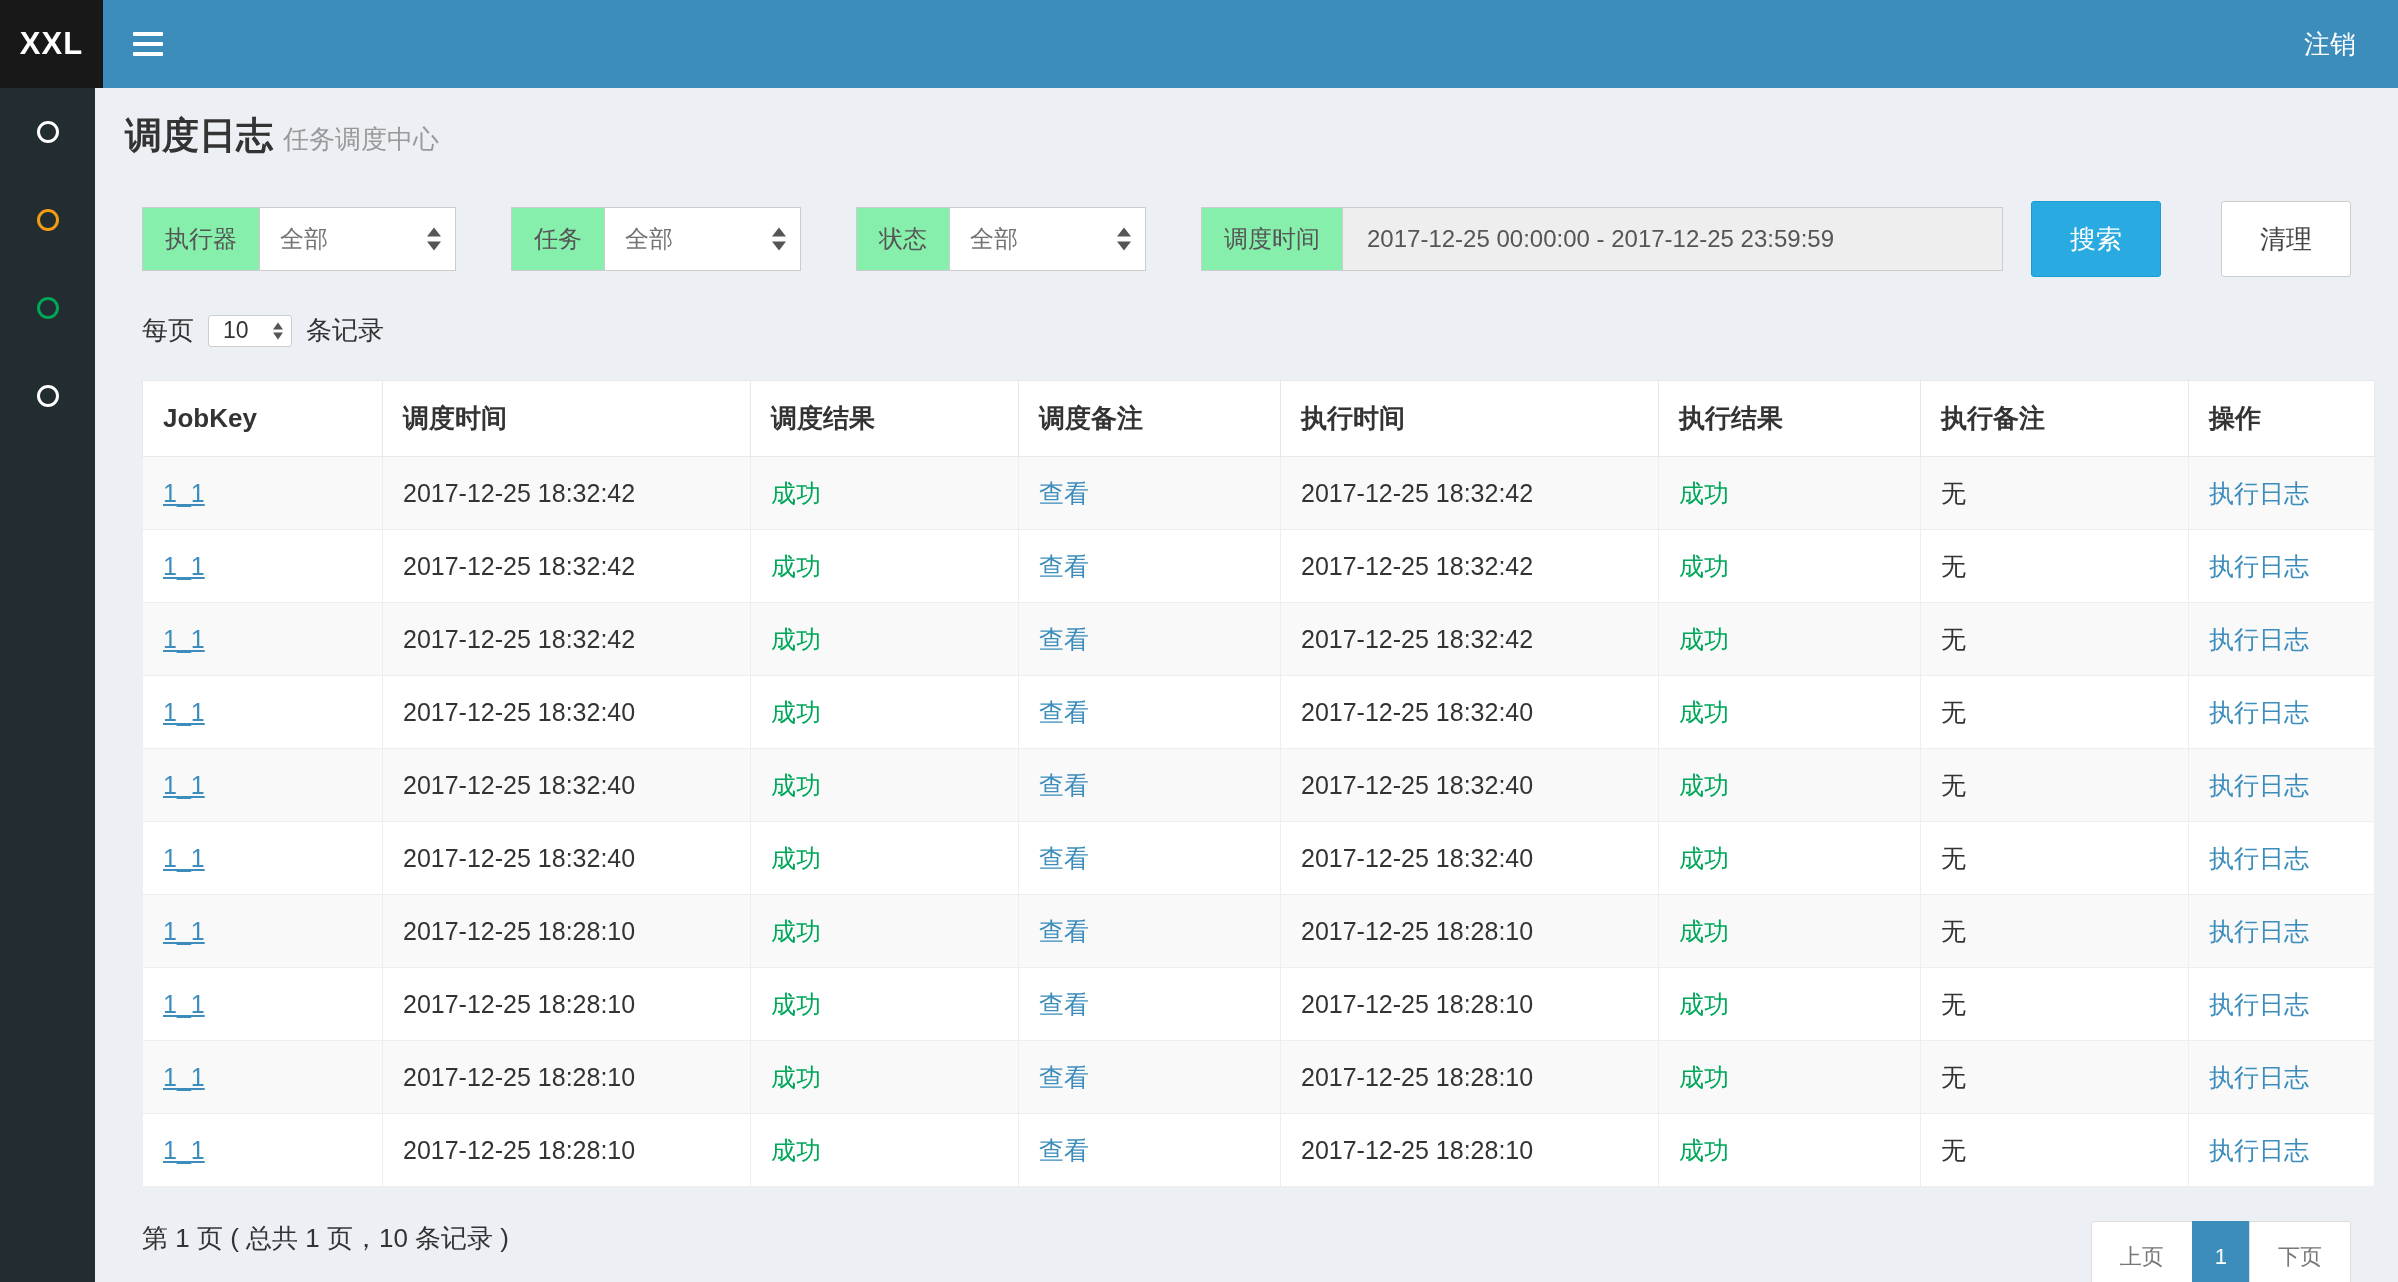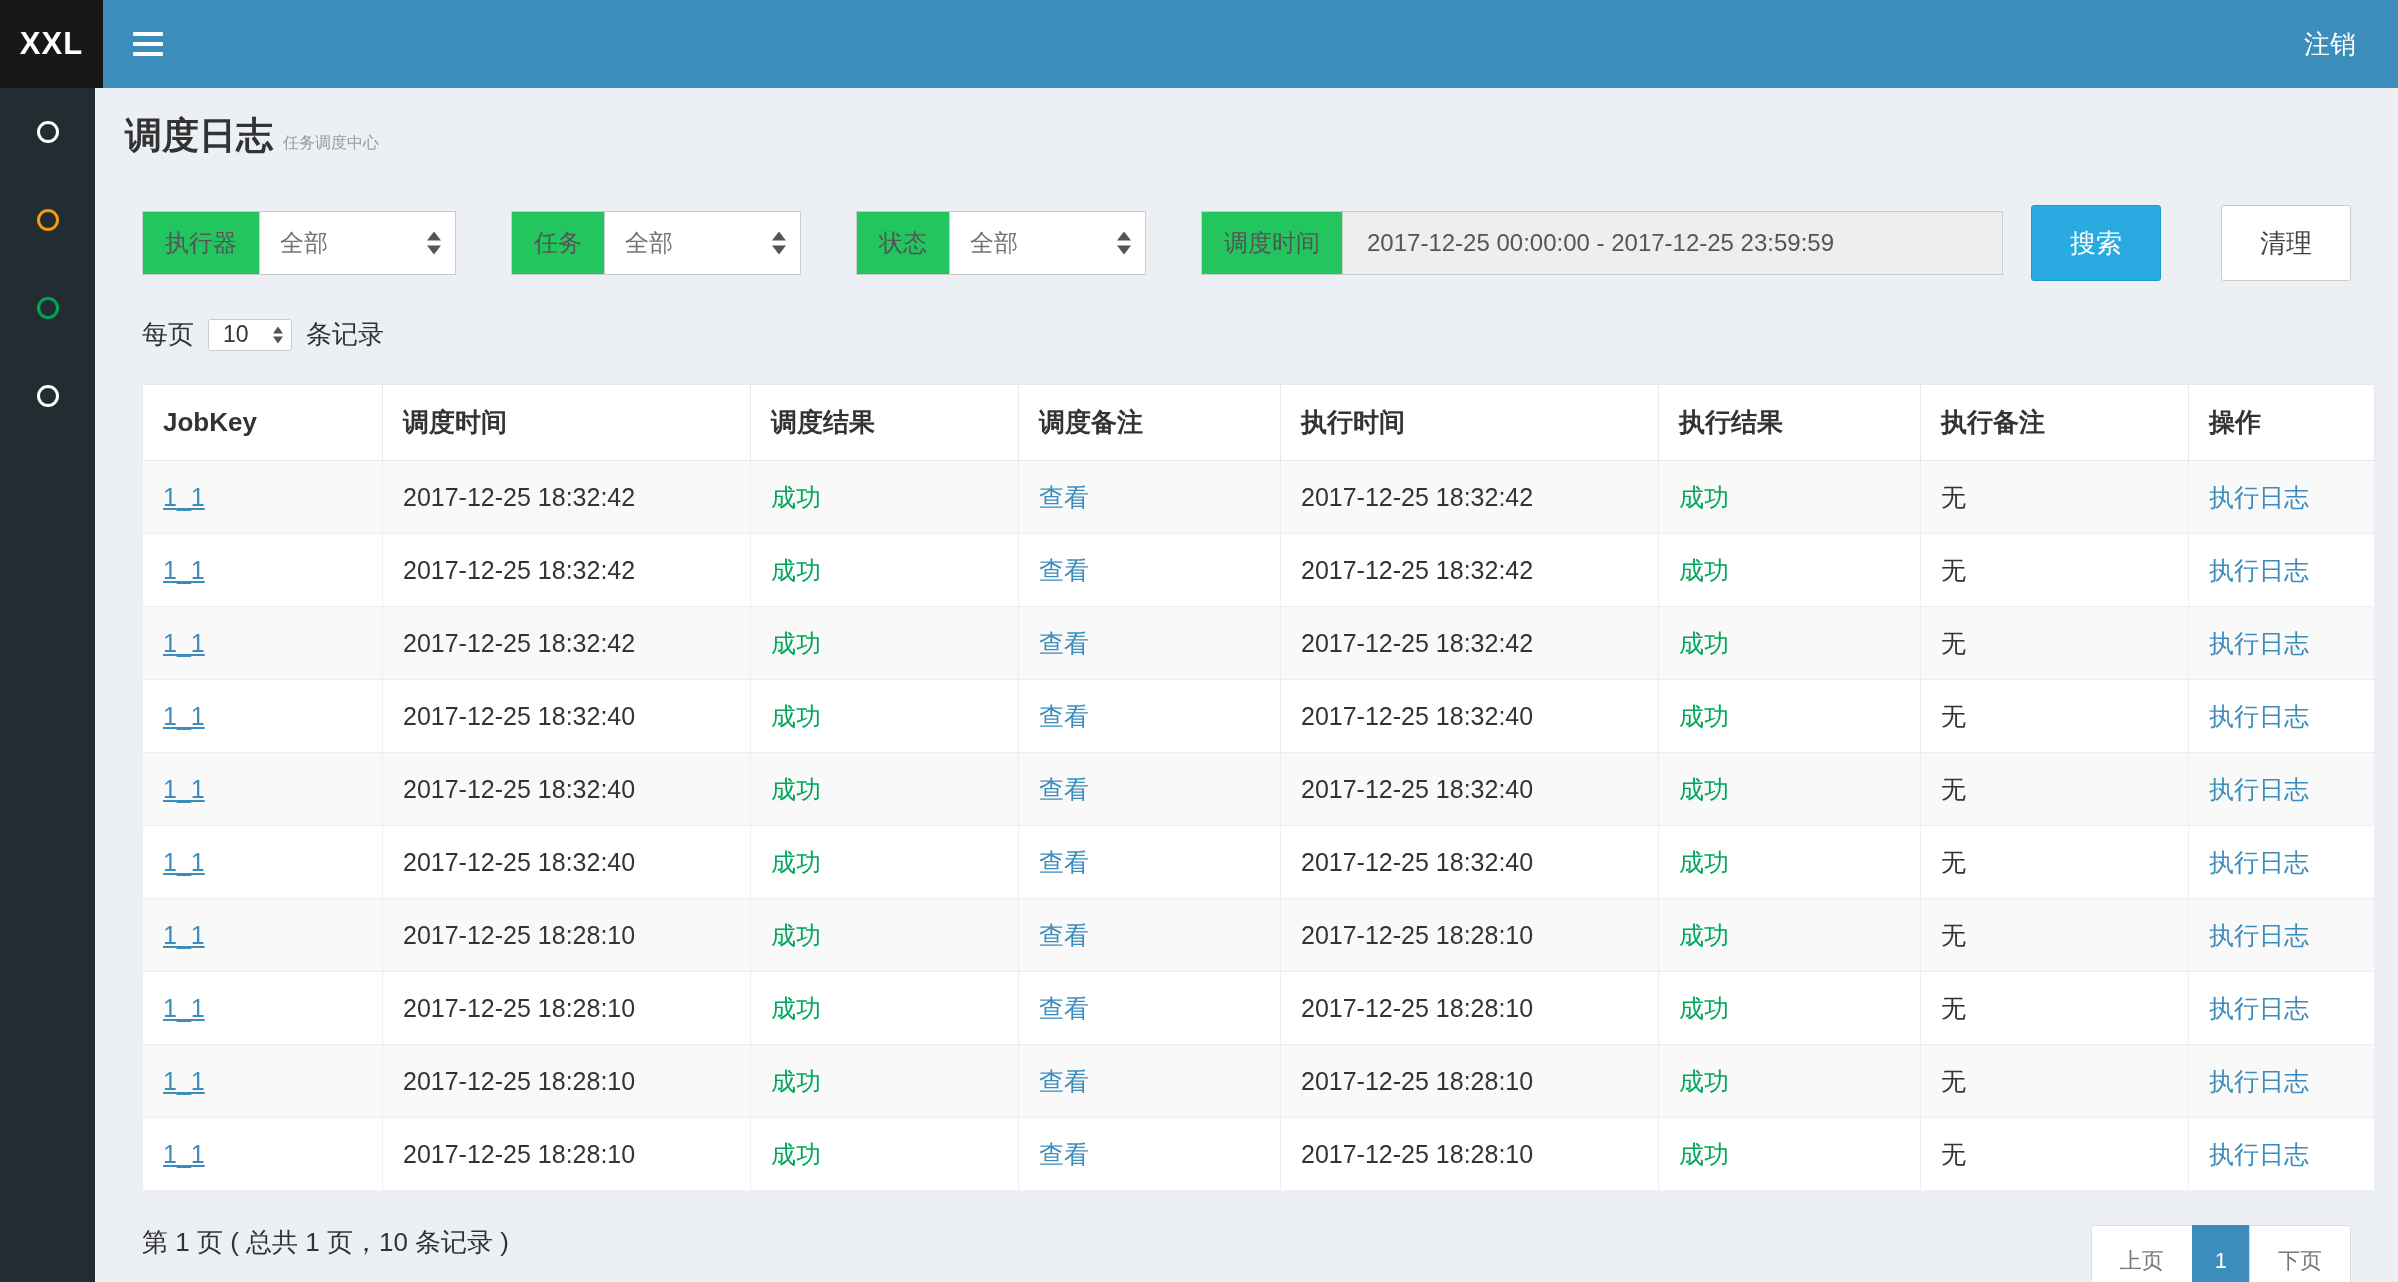--- a/index.html
+++ b/index.html
@@ -19,26 +19,26 @@
 
   
   .sidebar { position:absolute; top:88px; left:0; bottom:0; width:95px; background:var(--sidebar_bg,#222d32); }
   .side-item { height:88px; display:flex; align-items:center; justify-content:center; cursor:pointer; }
   .circle { width:22px; height:22px; border:3px solid #fff; border-radius:50%; }
 
   
   .content { position:absolute; top:88px; left:95px; right:0; bottom:0; padding:0 47px; }
   .content-header { padding-top:26px; margin-left:-17px; }
   .content-header h1 { font-size:37px; font-weight:bold; color:#333; line-height:44px; }
-  .content-header small { font-size:16px; font-weight:normal; color:#999; margin-left:10px; }
+  .content-header small { font-size:26px; font-weight:normal; color:#999; margin-left:10px; }
 
   
   .filter-row { display:flex; align-items:center; margin-top:40px; }
   .input-group { display:flex; align-items:stretch; height:64px; margin-right:55px; }
-  .addon { display:flex; align-items:center; padding:0 22px; background:#22c55e; border:1px solid #ccc;
+  .addon { display:flex; align-items:center; padding:0 22px; background:#86efac; border:1px solid #ccc;
            color:#555; font-size:24px; white-space:nowrap; }
   .select { position:relative; display:flex; align-items:center; background:#fff; border:1px solid #ccc;
             border-left:none; width:196px; padding:0 44px 0 20px; font-size:24px; color:#737373; cursor:pointer; }
   .spinner { position:absolute; right:14px; top:50%; transform:translateY(-50%); display:flex;
              flex-direction:column; align-items:center; }
   .spinner .up { width:0; height:0; border-left:7px solid transparent; border-right:7px solid transparent;
                  border-bottom:9px solid #555; }
   .spinner .down { width:0; height:0; border-left:7px solid transparent; border-right:7px solid transparent;
                    border-top:9px solid #555; margin-top:5px; }
   .date-input { display:flex; align-items:center; width:660px; background:#eee; border:1px solid #ccc;

